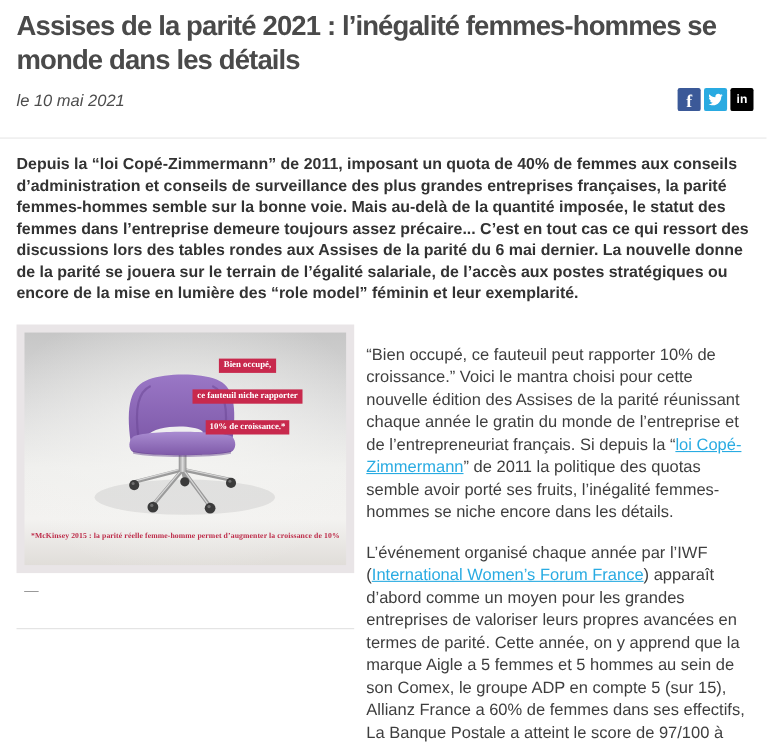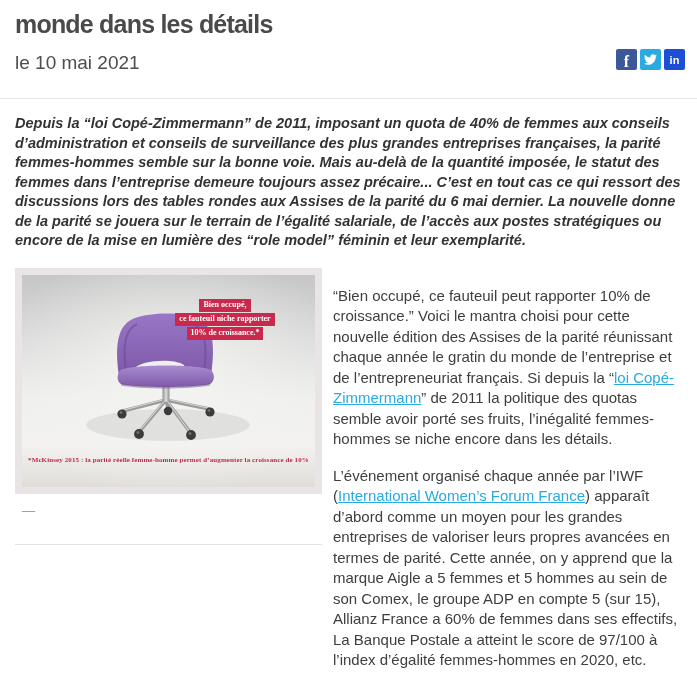--- a/index.html
+++ b/index.html
@@ -10,47 +10,47 @@
   }
   .pad{padding:0 12px 0 15px}
 
   
   h1{
     margin:9px 0 0;color:#4a4a4a;font-size:25px;line-height:31px;
     font-weight:700;letter-spacing:-0.8px;
   }
   .title-line{display:block;white-space:nowrap}
   .meta-row{display:flex;justify-content:space-between;align-items:flex-start;margin-top:9px}
-  .date{font-size:19px;color:#4d4d4d;padding-top:3px}
+  .date{font-style:italic;font-size:15px;color:#4d4d4d;padding-top:3px}
   .social{display:flex;gap:3px}
   .sbtn{
     width:21px;height:21px;border-radius:2px;display:flex;align-items:center;
     justify-content:center;color:#fff;text-decoration:none;cursor:pointer;overflow:hidden
   }
   .fb-glyph{font:700 16px "Liberation Serif",serif;display:block;margin-top:4px}
   .li-glyph{font:700 11px "Liberation Sans",sans-serif;display:block}
   .tw-svg{width:13px;height:13px;display:block}
 
   .divider{border-top:1px solid #e7e7e7;margin-top:24px}
 
   
   .intro{
     font-weight:700;font-size:14.5px;line-height:19.5px;color:#333333;
-    margin:15px 0 0;letter-spacing:0;font-style:italic;
+    margin:15px 0 0;letter-spacing:0;
   }
 
   
   .columns{display:flex;gap:11px;margin-top:17px;align-items:flex-start}
   figure.figure{margin:0;width:307px;flex:0 0 307px}
   .frame{background:#e9e5e7;padding:7px;width:293px}
   .photo{position:relative;width:293px;height:212px;overflow:hidden}
   .photo svg{position:absolute;inset:0;display:block}
   .label-stack{
     position:absolute;left:139px;top:24px;width:128px;
-    display:flex;flex-direction:column;align-items:center;gap:1px;
+    display:flex;flex-direction:column;align-items:center;gap:15px;
   }
   .lrow{
     background:#c8294d;color:#fff;font:700 8px/1.25 "Liberation Serif",serif;
     padding:1.5px 4px;white-space:nowrap;
   }
   .foot{
     position:absolute;left:0;right:0;bottom:23px;text-align:center;
     font:700 7px "Liberation Serif",serif;color:#bd2b49;letter-spacing:0.1px;margin-top:39px;
   }
   .caption{
@@ -63,34 +63,35 @@
 
   .col-right{flex:1;font-size:15px;line-height:20.5px;color:#3e3e3e;padding-top:2px;min-width:0}
   .col-right p{margin:16px 0 10px}
   .lnk{color:#29abe2;text-decoration:underline;cursor:pointer}
 </style>
 </head>
 <body>
 
 <div class="pad">
   <h1>
+    <span class="title-line">Assises de la parité 2021 : l’inégalité femmes-hommes se</span>
     <span class="title-line">monde dans les détails</span>
   </h1>
   <div class="meta-row">
     <div class="date">le 10 mai 2021</div>
     <div class="social">
       <a class="sbtn" style="background: rgb(59, 89, 152);">
         <span class="fb-glyph">f</span>
       </a>
       <a class="sbtn" style="background: rgb(41, 170, 225);">
         <svg class="tw-svg" viewBox="0 0 24 24">
           <path fill="#ffffff" d="M23.954 4.569c-.885.389-1.83.654-2.825.775 1.014-.611 1.794-1.574 2.163-2.723-.951.555-2.005.959-3.127 1.184-.896-.959-2.173-1.559-3.591-1.559-2.717 0-4.92 2.203-4.92 4.917 0 .39.045.765.127 1.124C7.691 8.094 4.066 6.13 1.64 3.161c-.427.722-.666 1.561-.666 2.475 0 1.71.87 3.213 2.188 4.096-.807-.026-1.566-.248-2.228-.616v.061c0 2.385 1.693 4.374 3.946 4.827-.413.111-.849.171-1.296.171-.314 0-.615-.03-.916-.086.631 1.953 2.445 3.377 4.604 3.417-1.68 1.319-3.809 2.105-6.102 2.105-.39 0-.779-.023-1.17-.067 2.189 1.394 4.768 2.209 7.557 2.209 9.054 0 13.999-7.496 13.999-13.986 0-.209 0-.42-.015-.63.961-.689 1.8-1.56 2.46-2.548l-.047-.02z"></path>
         </svg>
       </a>
-      <a class="sbtn" style="background: #1d4ed8;">
+      <a class="sbtn" style="background: #000000;">
         <span class="li-glyph">in</span>
       </a>
     </div>
   </div>
 </div>
 
 <div class="divider"></div>
 
 <div class="pad">
   <p class="intro">Depuis la “loi Copé-Zimmermann” de 2011, imposant un quota de 40% de femmes aux conseils d’administration et conseils de surveillance des plus grandes entreprises françaises, la parité femmes-hommes semble sur la bonne voie. Mais au-delà de la quantité imposée, le statut des femmes dans l’entreprise demeure toujours assez précaire... C’est en tout cas ce qui ressort des discussions lors des tables rondes aux Assises de la parité du 6 mai dernier. La nouvelle donne de la parité se jouera sur le terrain de l’égalité salariale, de l’accès aux postes stratégiques ou encore de la mise en lumière des “role model” féminin et leur exemplarité.</p>

